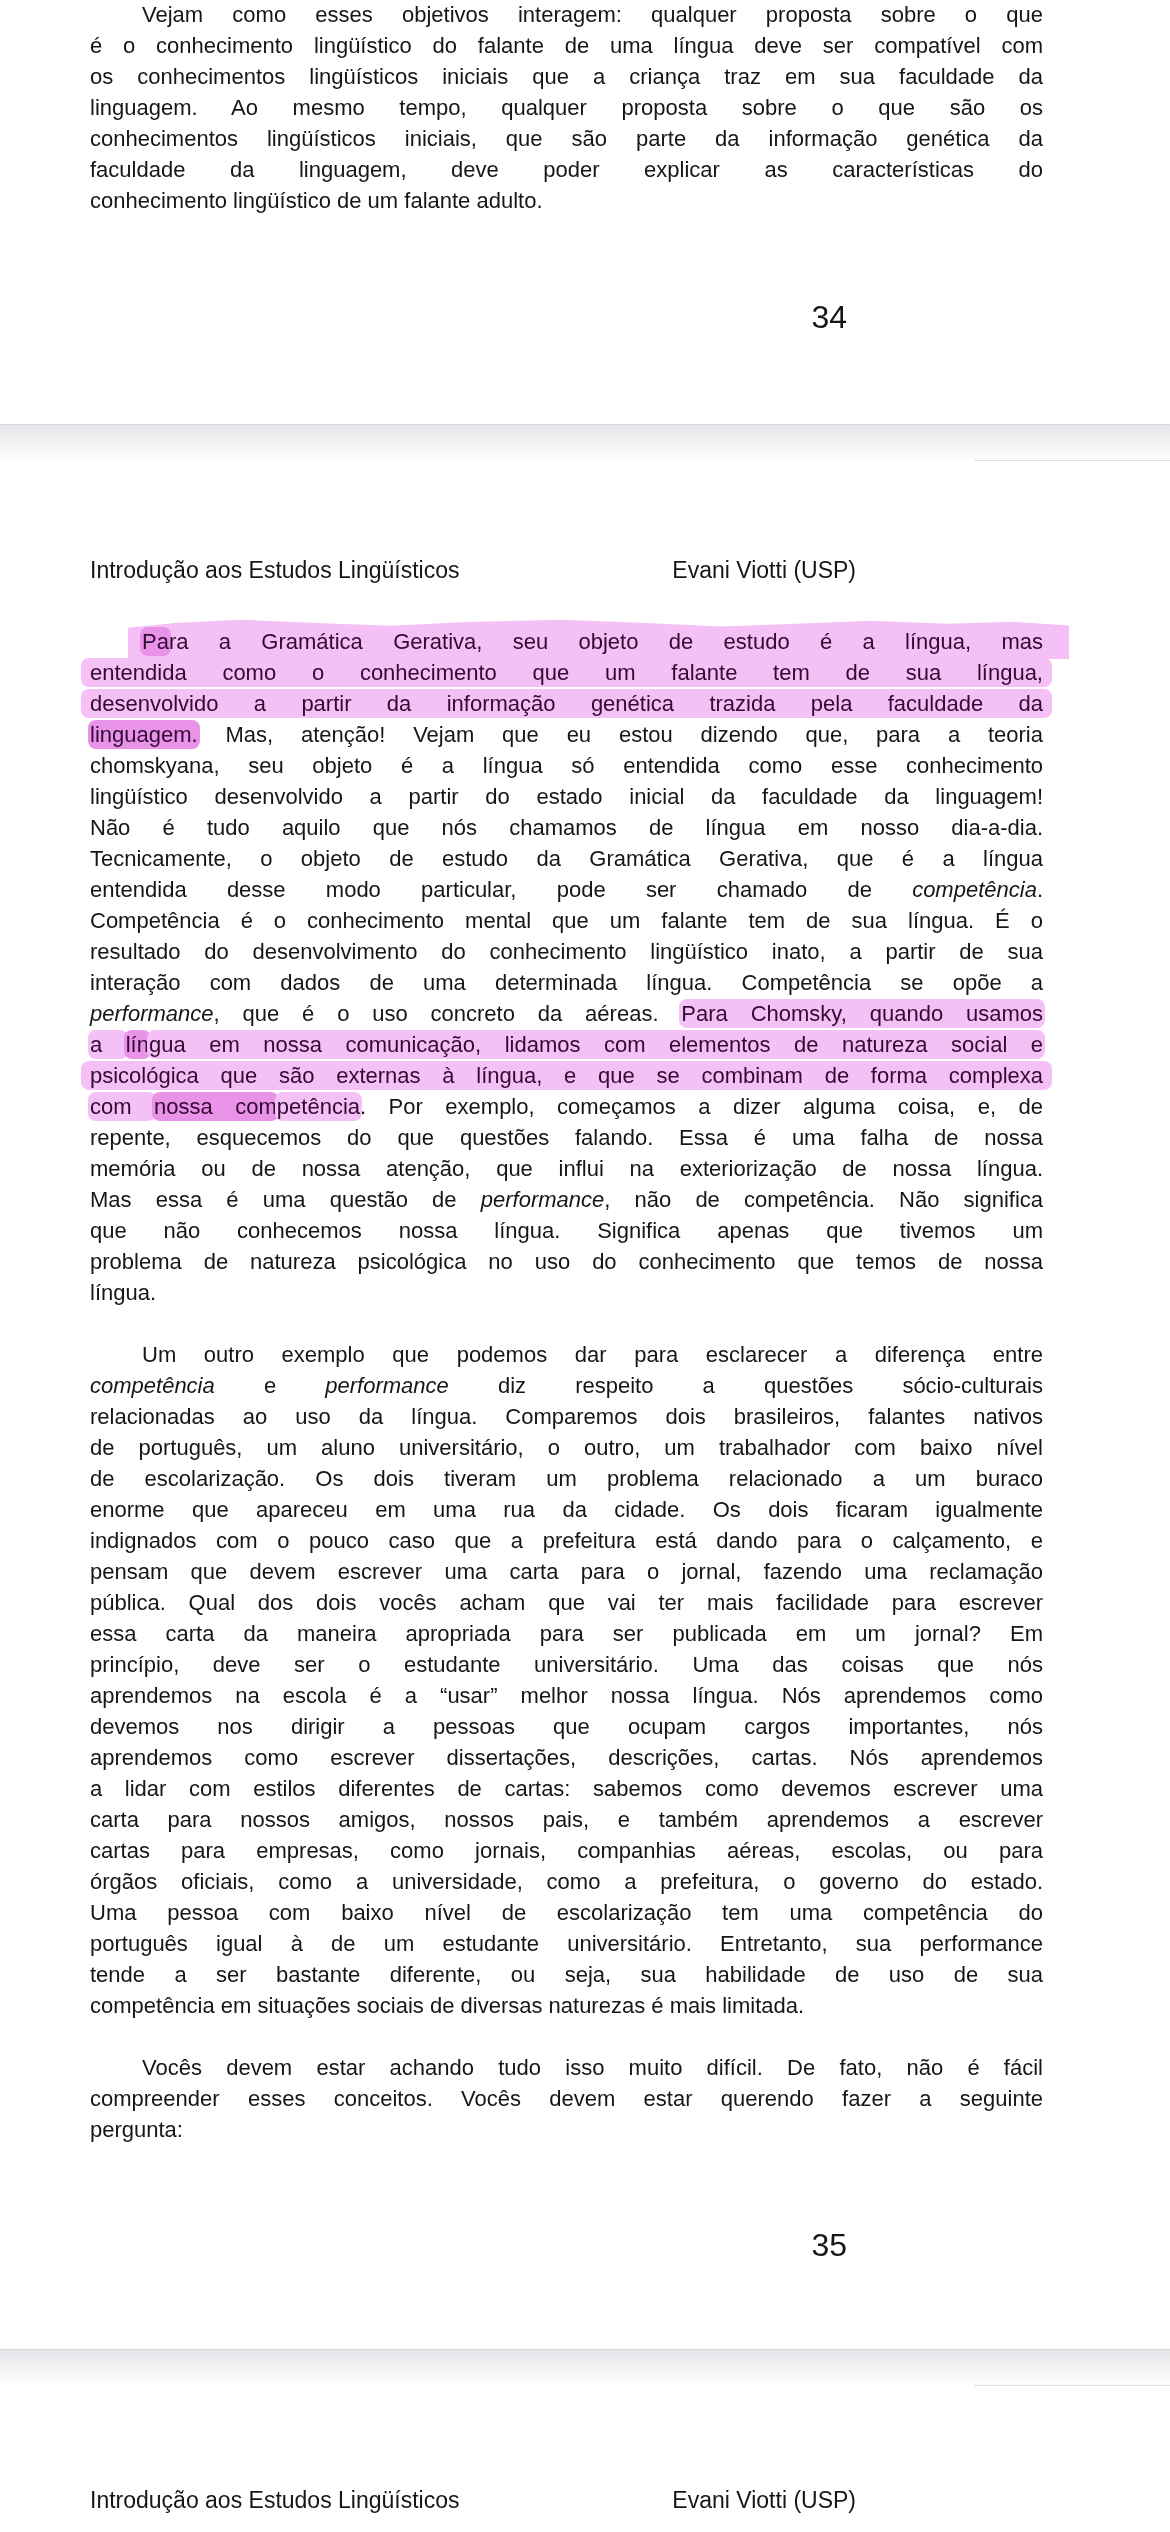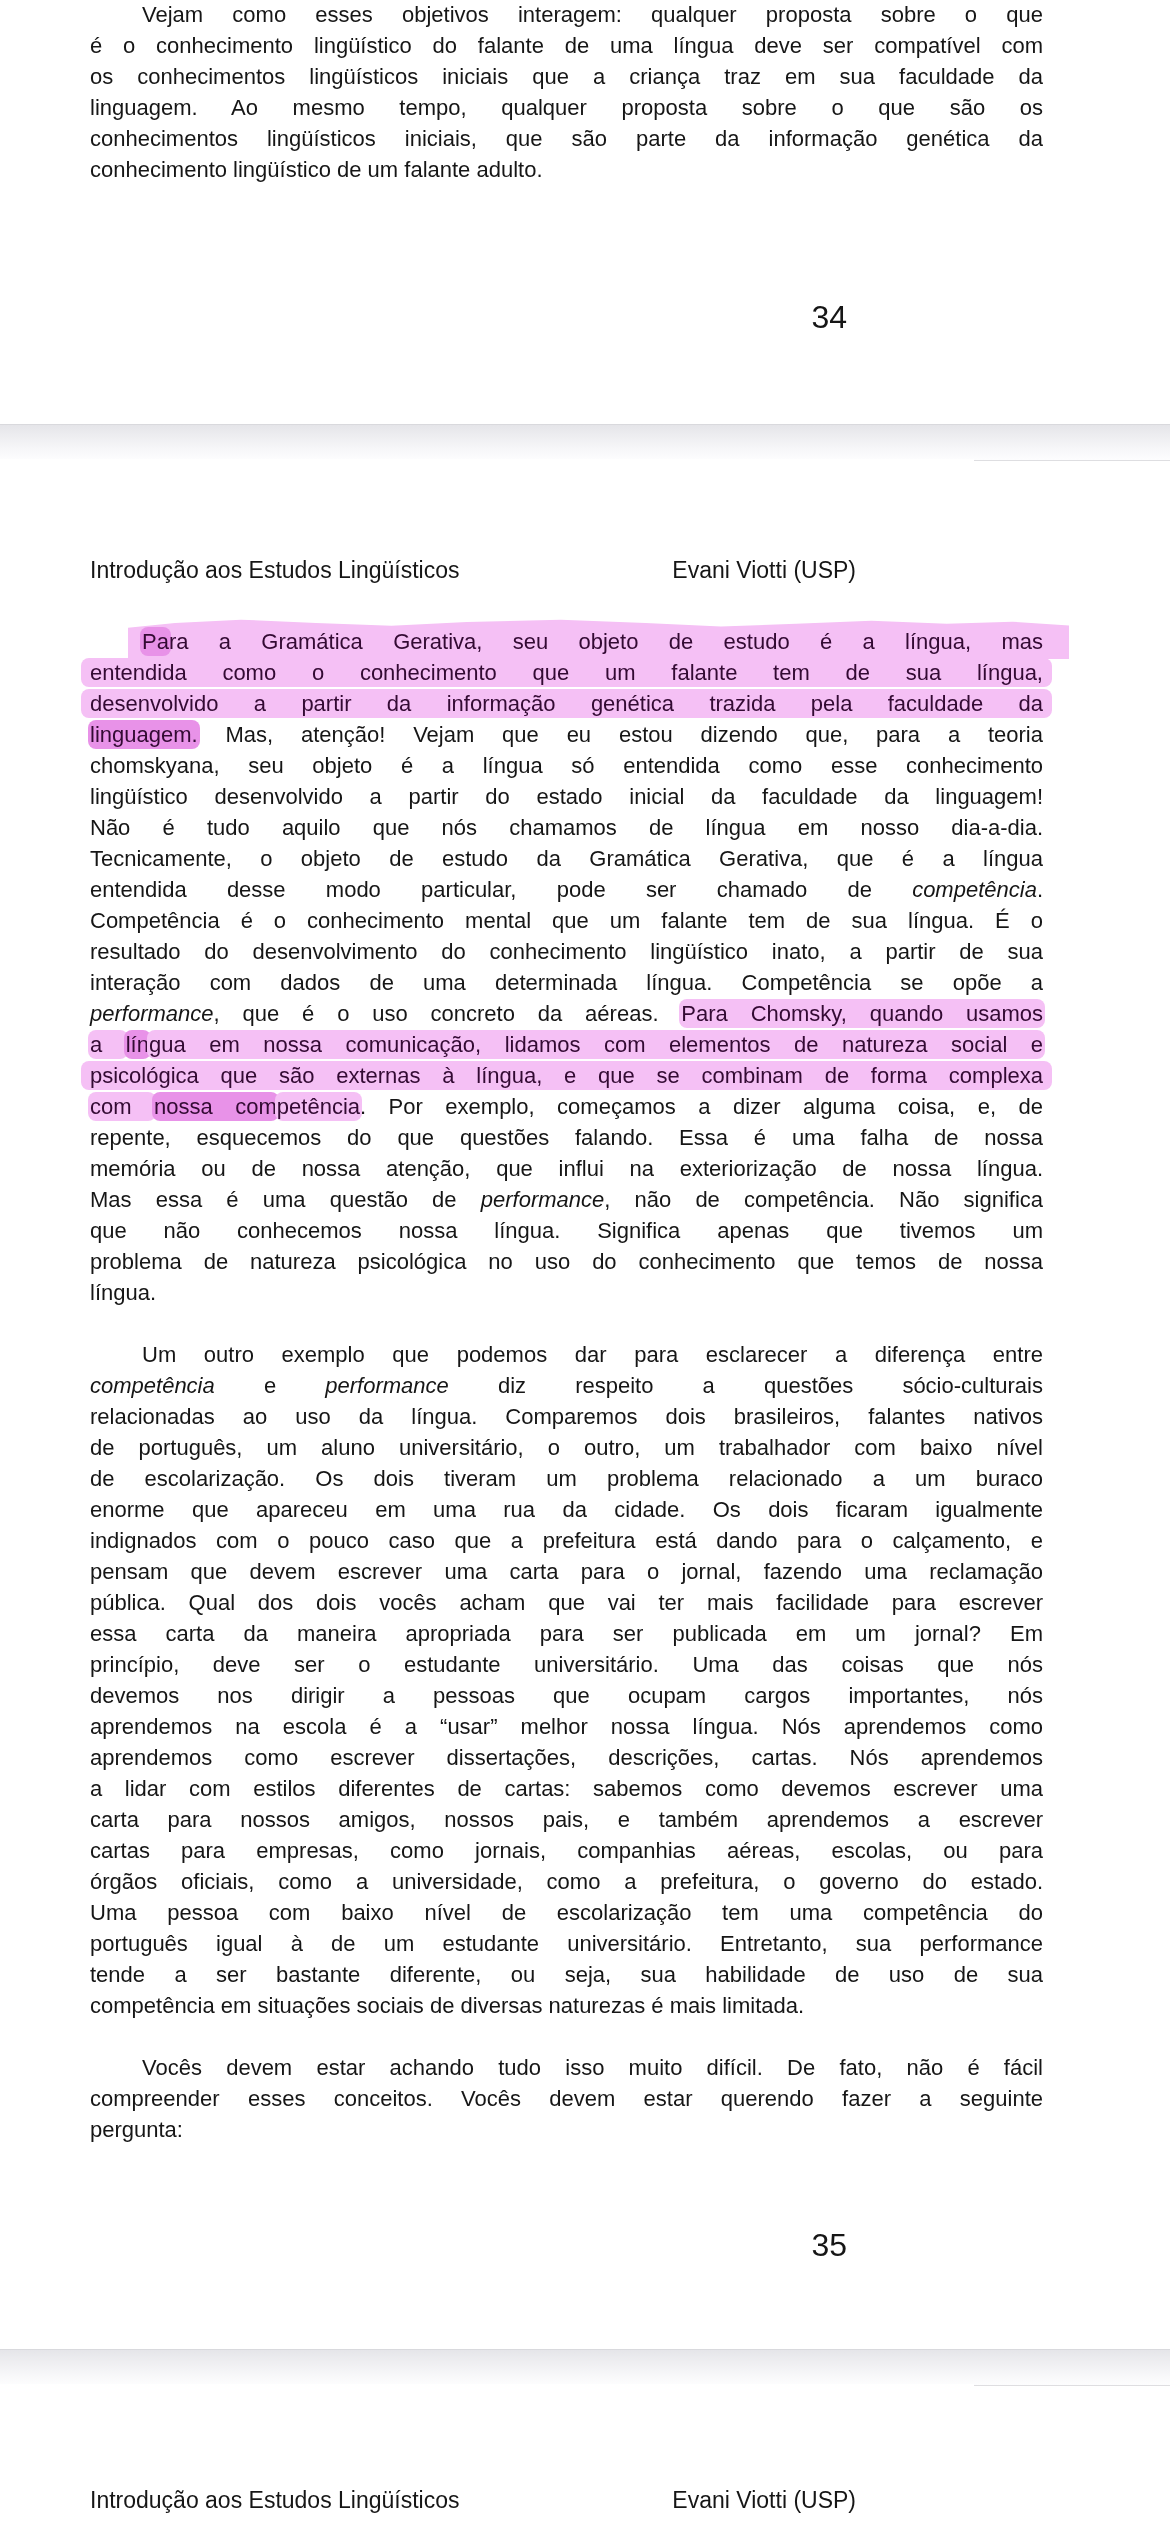--- a/index.html
+++ b/index.html
@@ -53,20 +53,21 @@
 
 <div class="viewer">
 
   <section class="page" style="top:0;height:424px;">
     <div class="content" style="top:-1px;">
         <div class="line indent"><span>Vejam como esses objetivos interagem:  qualquer proposta sobre o que</span></div>
         <div class="line"><span>é o conhecimento lingüístico do falante de uma língua deve ser compatível com</span></div>
         <div class="line"><span>os conhecimentos lingüísticos iniciais que a criança traz em sua faculdade da</span></div>
         <div class="line"><span>linguagem.  Ao mesmo tempo, qualquer proposta sobre o que são os</span></div>
         <div class="line"><span>conhecimentos lingüísticos iniciais, que são parte da informação genética da</span></div>
+        <div class="line"><span>faculdade da linguagem, deve poder explicar as características do</span></div>
         <div class="line last"><span>conhecimento lingüístico de um falante adulto.</span></div>
       </div>
     <div class="page-number" style="top:305px;">34</div>
   </section>
 
   <div class="page-sep" style="top:424px;"></div>
 
   <section class="page" style="top:459px;height:1890px;">
     <div class="running-header" style="top:97px;">
       <span class="rh-title">Introdução aos Estudos Lingüísticos</span>
@@ -101,22 +102,22 @@
         <div class="line"><span class="it">competência</span><span> e </span><span class="it">performance</span><span> diz respeito a questões sócio-culturais</span></div>
         <div class="line"><span>relacionadas ao uso da língua.  Comparemos dois brasileiros, falantes nativos</span></div>
         <div class="line"><span>de português, um aluno universitário, o outro, um trabalhador com baixo nível</span></div>
         <div class="line"><span>de escolarização.  Os dois tiveram um problema relacionado a um buraco</span></div>
         <div class="line"><span>enorme que apareceu em uma rua da cidade.  Os dois ficaram igualmente</span></div>
         <div class="line"><span>indignados com o pouco caso que a prefeitura está dando para o calçamento, e</span></div>
         <div class="line"><span>pensam que devem escrever uma carta para o jornal, fazendo uma reclamação</span></div>
         <div class="line"><span>pública.  Qual dos dois vocês acham que vai ter mais facilidade para escrever</span></div>
         <div class="line"><span>essa carta da maneira apropriada para ser publicada em um jornal?  Em</span></div>
         <div class="line"><span>princípio, deve ser o estudante universitário.  Uma das coisas que nós</span></div>
+        <div class="line"><span>aprendemos na escola é a “usar” melhor nossa língua.  Nós aprendemos como</span></div>
         <div class="line"><span>devemos nos dirigir a pessoas que ocupam cargos importantes, nós</span></div>
-        <div class="line"><span>aprendemos na escola é a “usar” melhor nossa língua.  Nós aprendemos como</span></div>
         <div class="line"><span>aprendemos como escrever dissertações, descrições, cartas.  Nós aprendemos</span></div>
         <div class="line"><span>a lidar com estilos diferentes de cartas:  sabemos como devemos escrever uma</span></div>
         <div class="line"><span>carta para nossos amigos, nossos pais, e também aprendemos a escrever</span></div>
         <div class="line"><span>cartas para empresas, como jornais, companhias aéreas, escolas, ou para</span></div>
         <div class="line"><span>órgãos oficiais, como a universidade, como a prefeitura, o governo do estado.</span></div>
         <div class="line"><span>Uma pessoa com baixo nível de escolarização tem uma competência do</span></div>
         <div class="line"><span>português igual à de um estudante universitário.  Entretanto, sua performance</span></div>
         <div class="line"><span>tende a ser bastante diferente, ou seja, sua habilidade de uso de sua</span></div>
         <div class="line last"><span>competência em situações sociais de diversas naturezas é mais limitada.</span></div>
       </div>

